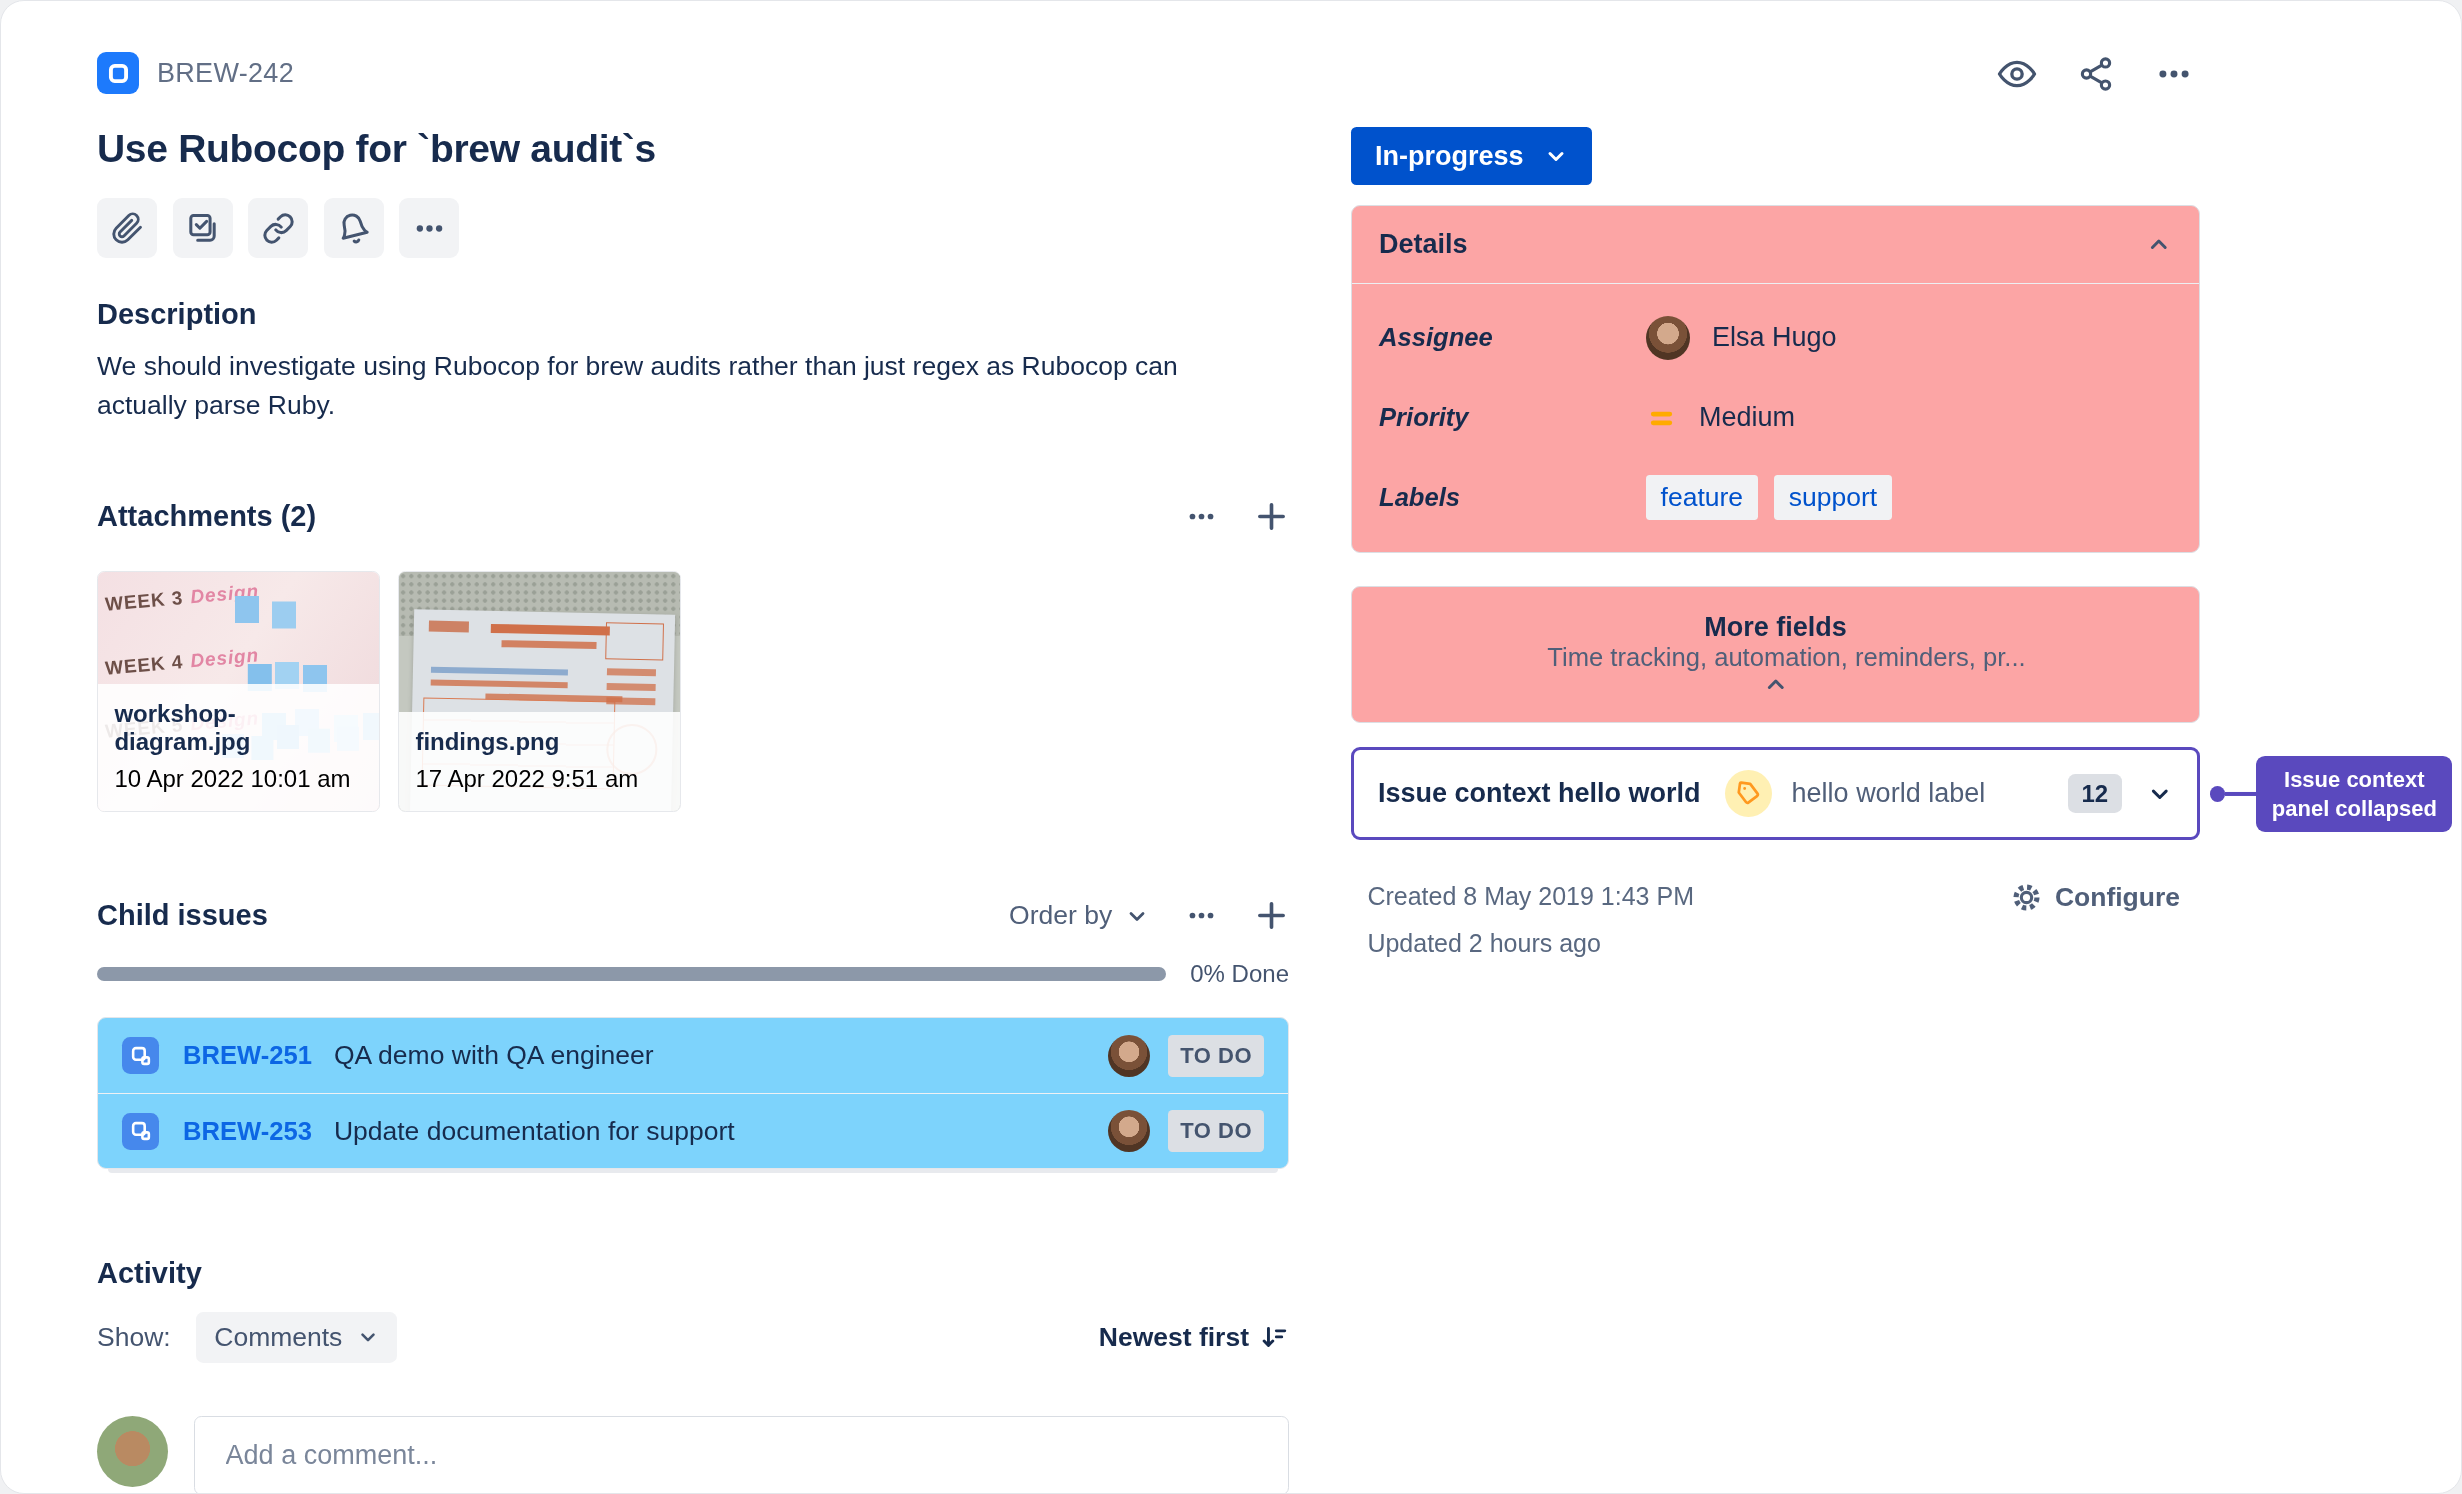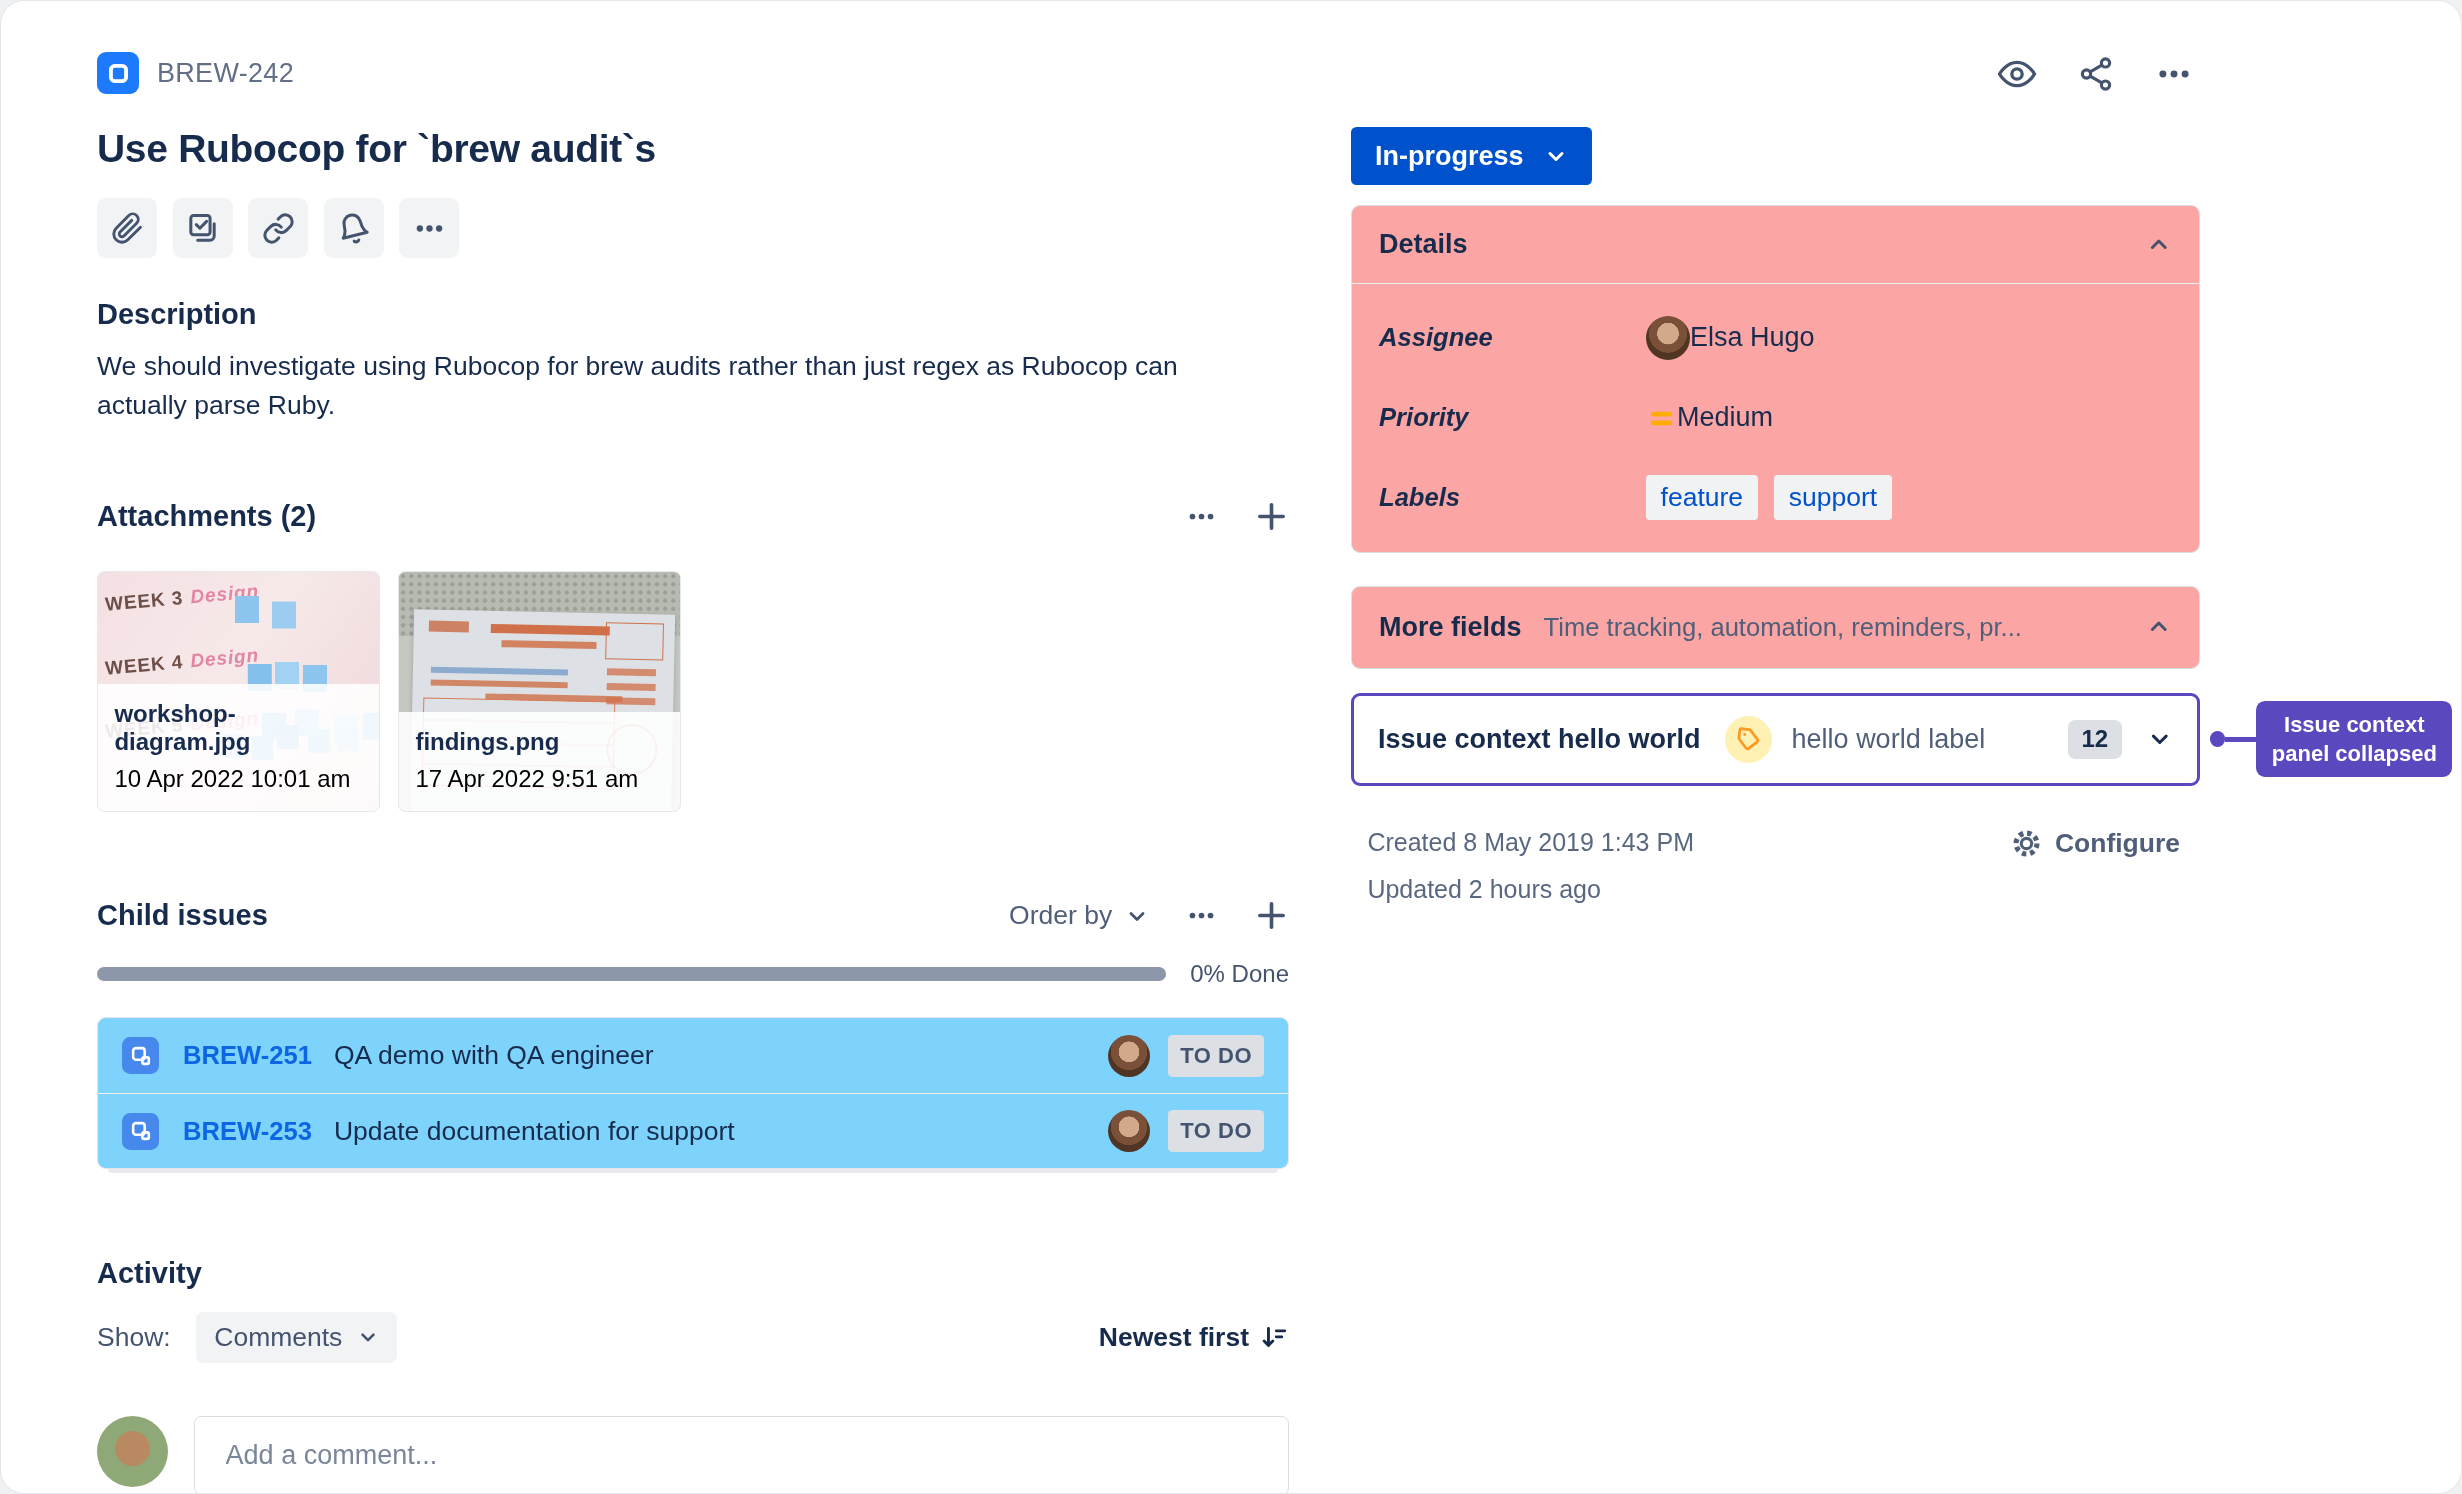--- a/index.html
+++ b/index.html
@@ -117,30 +117,30 @@
 
   .panel { border:1.8px solid #DCDFE4; border-radius:9px; background:#fca5a5; }
   .details-panel { margin-top:20px; }
   .panel-header { display:flex; align-items:center; justify-content:space-between;
                   padding:23px 27px; cursor:pointer; }
   .panel-title { font-size:27px; font-weight:700; color:#172B4D; }
   .details-body { border-top:1.8px solid #EDEFF2; padding:27px 27px 24px; }
   .field-row { display:flex; align-items:center; min-height:53px; margin-bottom:27px; }
   .field-row:last-child { margin-bottom:3.7px; }
   .field-label { width:267px; font-size:25.6px; font-weight:700; color:#172B4D;font-style:italic; }
-  .field-value { display:flex; align-items:center; font-size:27px; color:#172B4D; }
+  .field-value { display:flex; align-items:center; gap:22px; font-size:27px; color:#172B4D; }
   .det-avatar { width:44px; height:44px; }
   .av-generic { width:44px; height:44px; border-radius:50%; background:#AEB9C9; overflow:hidden;
                 display:flex; align-items:flex-end; justify-content:center; }
   .label-pill { background:#F1F2F4; border-radius:3.7px; padding:7.3px 14.6px; font-size:26.5px;
                 color:#0052CC; cursor:pointer; }
   .labels-wrap { display:flex; gap:16.4px; }
 
   .more-fields-panel { margin-top:33px; }
-  .mf-row { display:flex; align-items:center; padding:25px 27px; cursor:pointer; }
+  .mf-row { display:flex; align-items:center; padding:25px 27px; cursor:pointer;flex-direction:column; }
   .mf-summary { margin-left:22px; font-size:25.6px; color:#505F79; flex:1; white-space:nowrap;
                 overflow:hidden; }
 
   .context-panel { margin-top:24px; border:3.7px solid #5A49BE; border-radius:9px; position:relative; }
   .ctx-row { display:flex; align-items:center; padding:20px 24px; cursor:pointer; }
   .ctx-title { font-size:27px; font-weight:700; color:#172B4D; white-space:nowrap; }
   .tag-circle { width:47px; height:47px; border-radius:50%; background:#FFF0B3; margin-left:24px;
                 display:flex; align-items:center; justify-content:center; }
   .ctx-label { margin-left:20px; font-size:27px; color:#505F79; flex:1; white-space:nowrap; }
   .count-badge { background:#DCDFE4; border-radius:7.3px; padding:5.5px 13.7px; font-size:24px;

